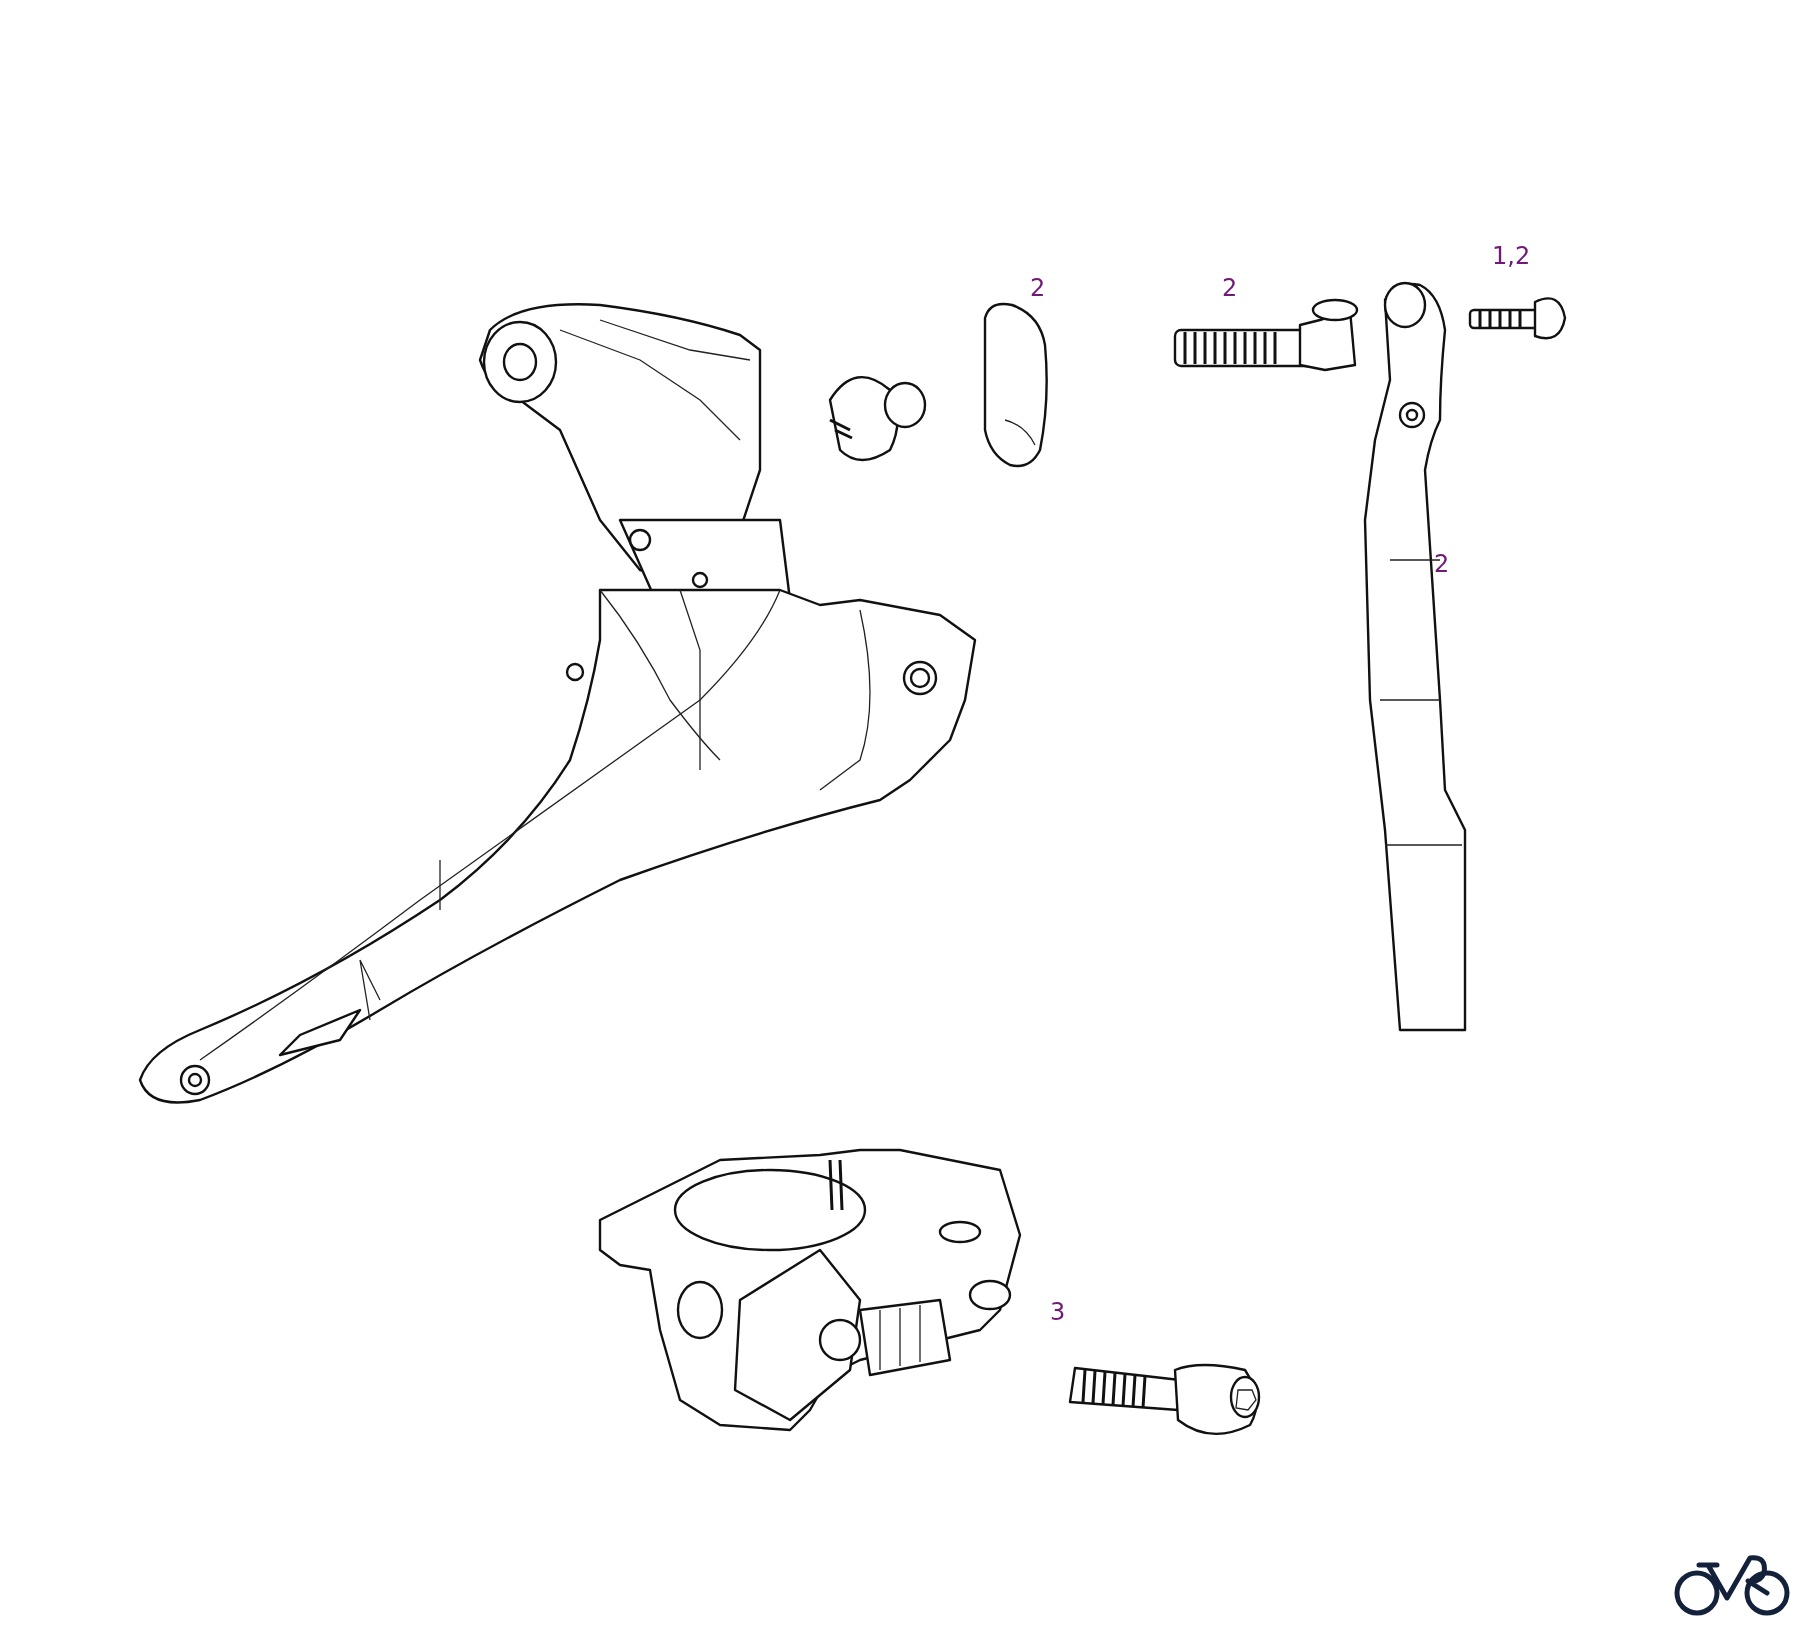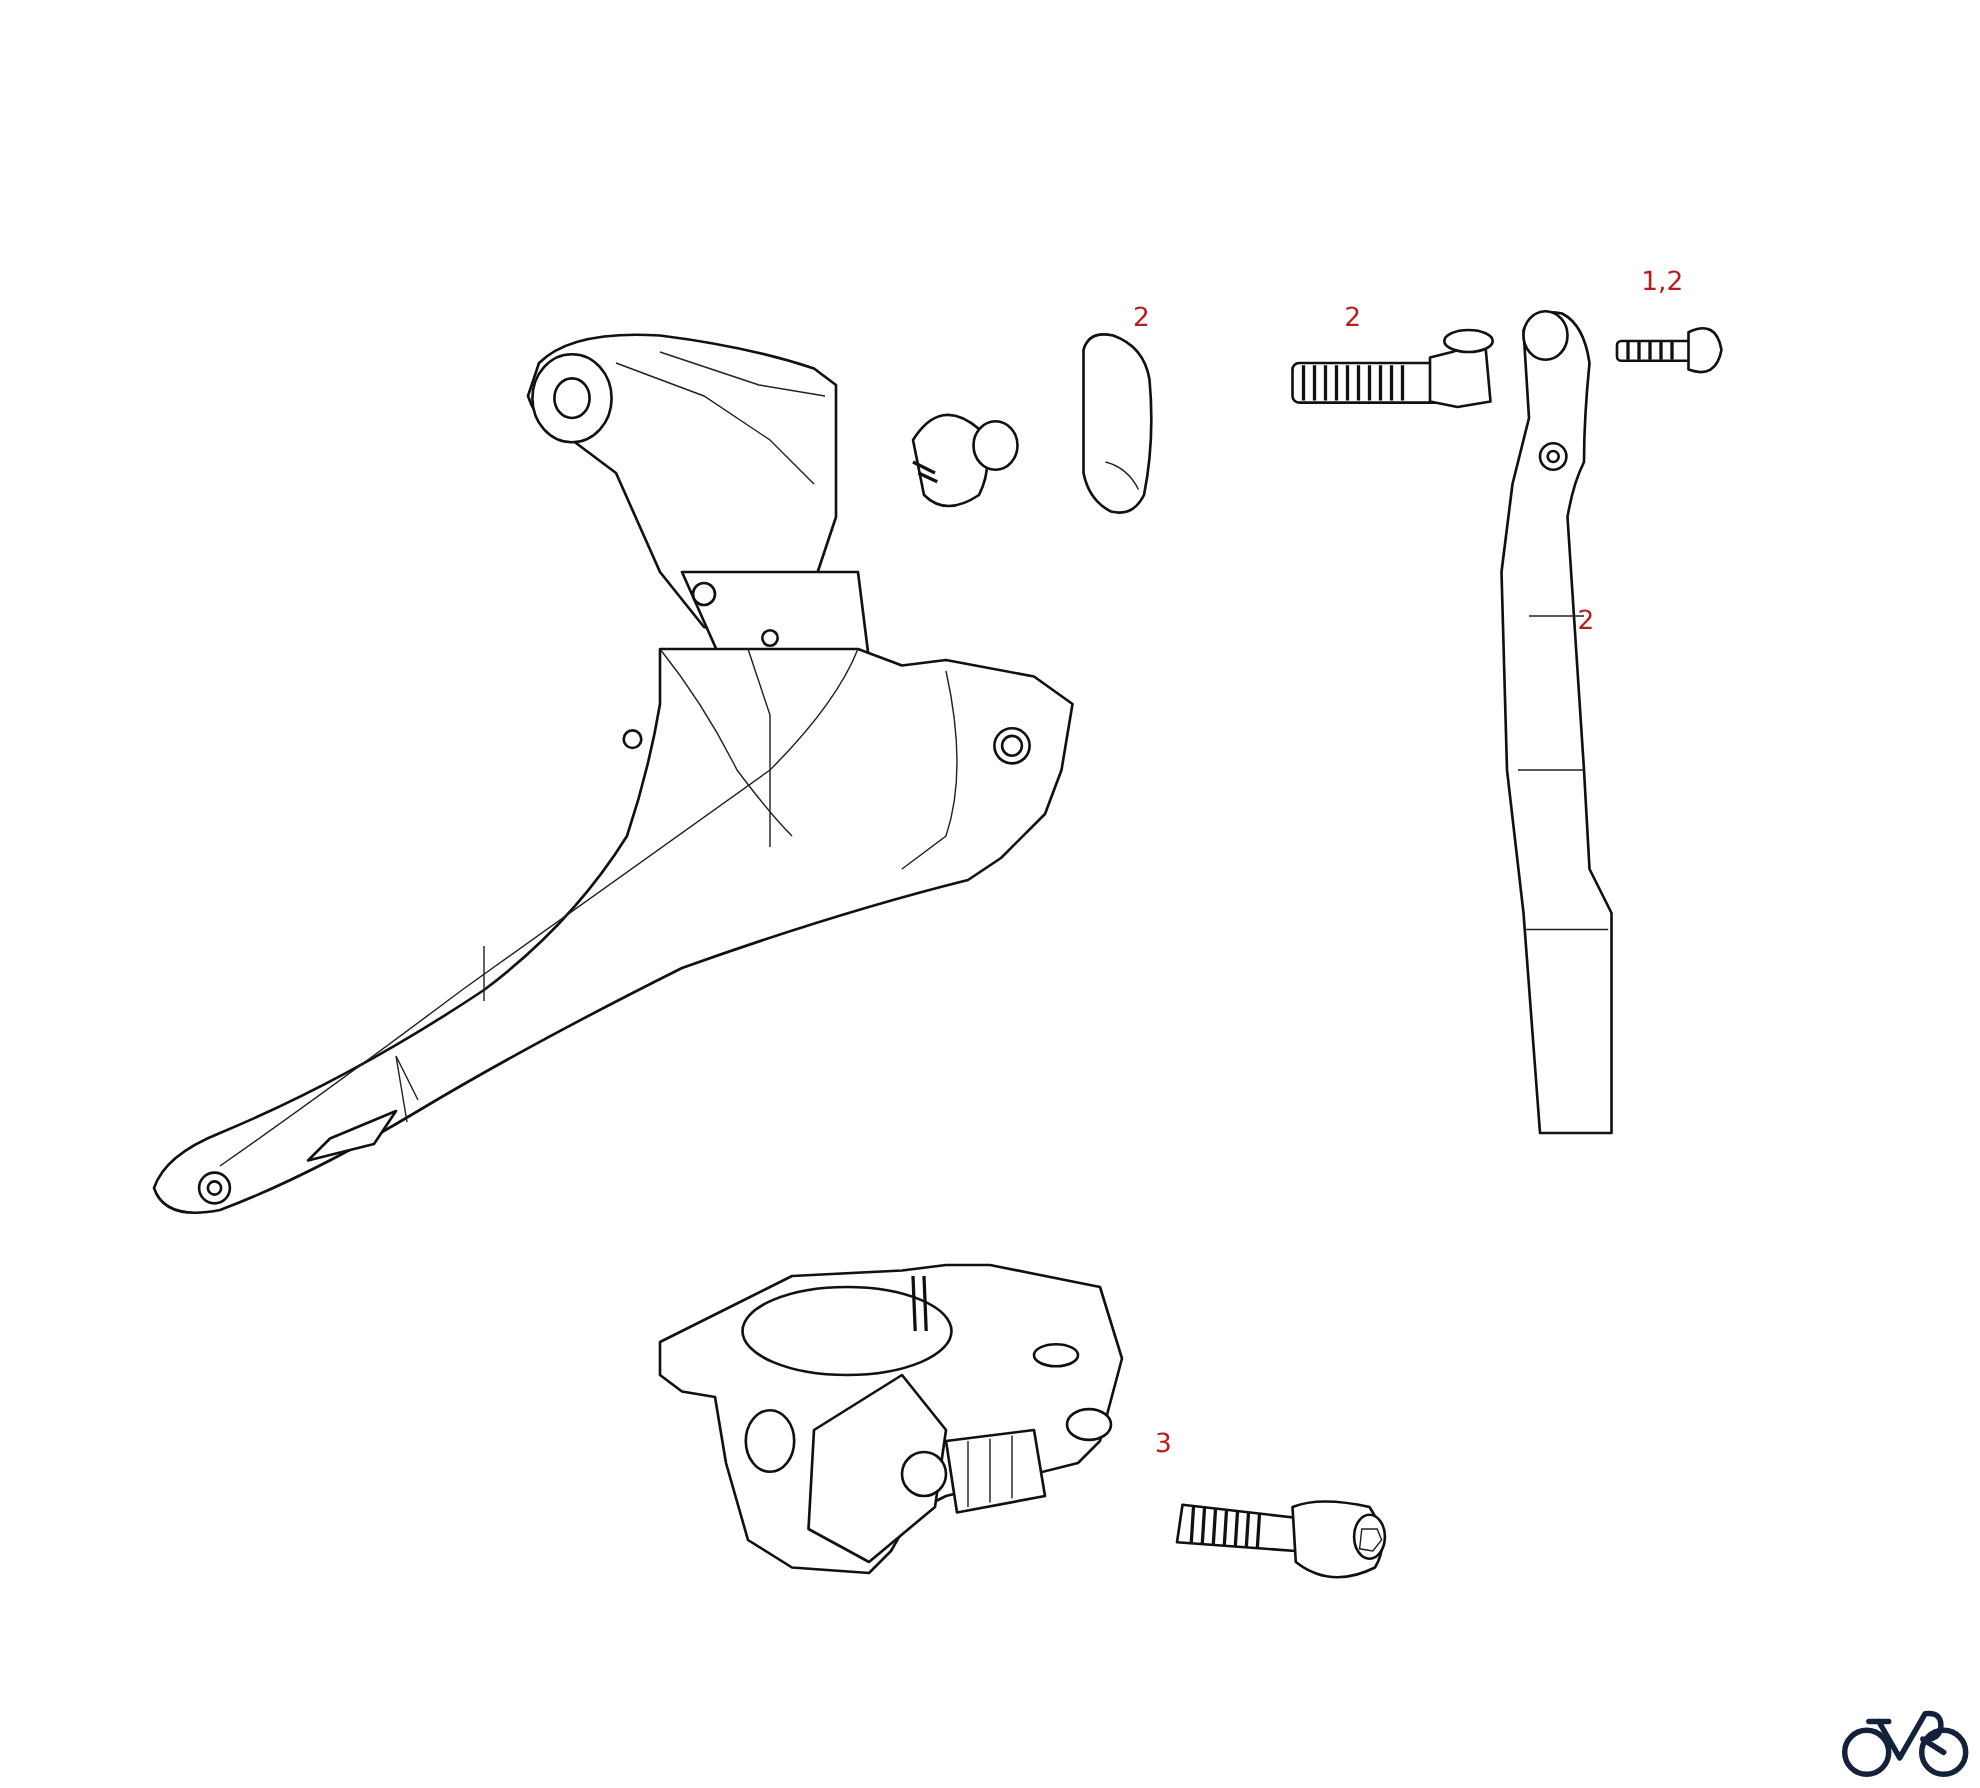--- a/index.html
+++ b/index.html
@@ -1,20 +1,20 @@
 <!DOCTYPE html>
 <html><head>
   <meta charset="utf-8">
   <style>
     html, body { margin: 0; padding: 0; background: #ffffff; }
     body { width: 1800px; height: 1625px; position: relative; overflow: hidden;
            font-family: "Liberation Sans", sans-serif; }
     .canvas { position: absolute; left: 0; top: 0; width: 1800px; height: 1625px; }
     .label { position: absolute; font-family: "DejaVu Sans", sans-serif; font-size: 24px;
-             color: #b91c1c; line-height: 1; }
+             color: #701a75; line-height: 1; }
     .logo { position: absolute; left: 1672px; top: 1548px; width: 120px; height: 70px; }
     svg .ln { fill: #fff; stroke: #111; stroke-width: 2.4; stroke-linejoin: round; stroke-linecap: round; }
     svg .thin { fill: none; stroke: #222; stroke-width: 1.3; }
     svg .thread { fill: none; stroke: #111; stroke-width: 3; }
   </style>
 </head>
 <body>
 
 <div class="canvas">
   <svg width="1800" height="1625" viewBox="0 0 1800 1625">

